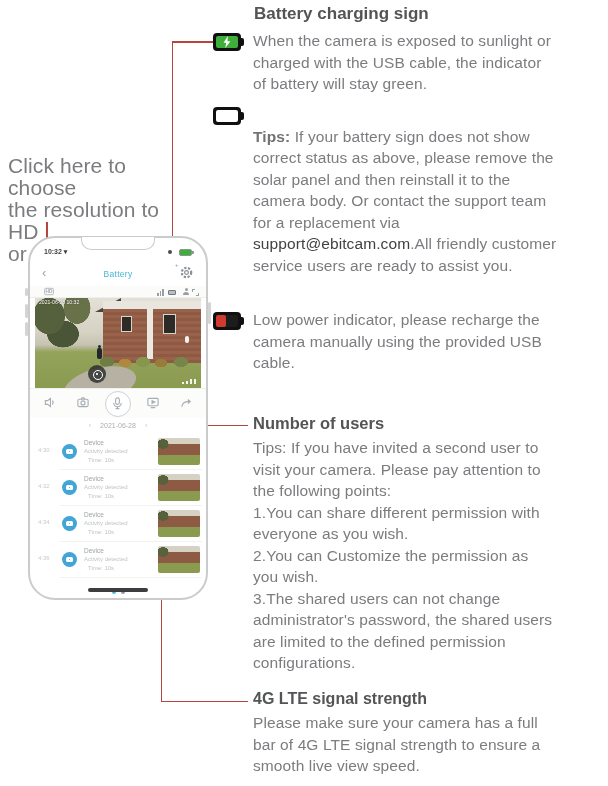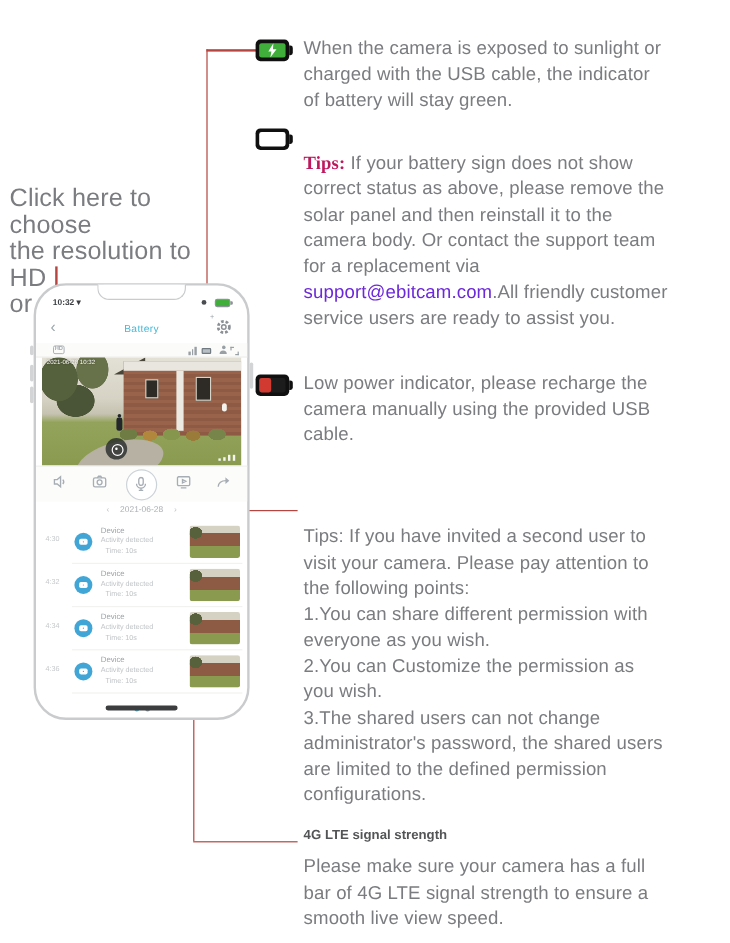--- a/index.html
+++ b/index.html
@@ -5,22 +5,22 @@
   * { box-sizing: border-box; margin: 0; padding: 0; }
   html,body { background:#fff; }
   .canvas {
     position: relative; width: 608px; height: 786px; background: #fff;
     font-family: "Liberation Sans", sans-serif; overflow: hidden;
     color:#7b7c7f;
   }
   .pre { white-space: pre-line; }
   .body-txt { font-size: 15.5px; line-height: 21.5px; color:#7b7c7f; letter-spacing:.1px; }
   .h1 { font-size: 17px; font-weight: 700; color:#535456; }
-  .tips { color:#be185d; font-weight:700;font-family:Liberation Serif, serif; }
-  .email { color:#6d28d9; }
+  .tips { color:#737373; font-weight:700; }
+  .email { color:#404040; }
 
   
   .rline { position:absolute; background:#b5453e; }
 
   
   .batt { position:absolute; width:28px; height:18px; background:#101010; border-radius:4px; }
   .batt::after { content:""; position:absolute; right:-3px; top:5px; width:3px; height:8px; background:#101010; border-radius:0 2px 2px 0; }
   .batt .fill { position:absolute; left:3px; top:3px; right:3px; bottom:3px; border-radius:2px; }
   .batt-green .fill { background:#3fae3a; }
   .batt-white .fill { background:#ffffff; }
@@ -135,20 +135,21 @@
 or SD.</div>
 
   <div class="rline" style="left:46px;top:222px;width:1.5px;height:64px;"></div>
   <div class="rline" style="left:171.5px;top:41px;width:42px;height:1.5px;"></div>
   <div class="rline" style="left:171.5px;top:41px;width:1.5px;height:247px;"></div>
   <div class="rline" style="left:185.5px;top:296px;width:1.5px;height:129px;"></div>
   <div class="rline" style="left:185.5px;top:424.5px;width:62.5px;height:1.5px;"></div>
   <div class="rline" style="left:160.5px;top:296px;width:1.5px;height:405px;"></div>
   <div class="rline" style="left:160.5px;top:700.5px;width:87.5px;height:1.5px;"></div>
 
+  <div class="h1" style="position:absolute;left:254px;top:4px;">Battery charging sign</div>
 
   <div class="batt batt-green" style="left:213px;top:33px;">
     <span class="fill"></span>
     <svg class="bolt" width="10" height="12" viewBox="0 0 10 14">
       <polygon points="6,0 1,8 4,8 3,14 9,6 5.5,6" fill="#ffffff"></polygon>
     </svg>
   </div>
   <div class="body-txt pre" style="position:absolute;left:253px;top:30px;width:360px;">When the camera is exposed to sunlight or
 charged with the USB cable, the indicator
 of battery will stay green.</div>
@@ -167,33 +168,34 @@
   </div>
 
   <div class="batt batt-red" style="left:213px;top:312px;">
     <span class="fill"></span>
     <span class="fill-part"></span>
   </div>
   <div class="body-txt pre" style="position:absolute;left:253px;top:309px;width:360px;">Low power indicator, please recharge the
 camera manually using the provided USB
 cable.</div>
 
+  <div class="h1" style="position:absolute;left:253px;top:414px;font-size:16.5px;">Number of users</div>
   <div class="body-txt pre" style="position:absolute;left:253px;top:437px;width:360px;">Tips: If you have invited a second user to
 visit your camera. Please pay attention to
 the following points:
 1.You can share different permission with
 everyone as you wish.
 2.You can Customize the permission as
 you wish.
 3.The shared users can not change
 administrator's password, the shared users
 are limited to the defined permission
 configurations.</div>
 
-  <div class="h1" style="position:absolute;left:253px;top:690px;font-size:11px;">4G LTE signal strength</div>
+  <div class="h1" style="position:absolute;left:253px;top:690px;font-size:16px;">4G LTE signal strength</div>
   <div class="body-txt pre" style="position:absolute;left:253px;top:712px;width:360px;">Please make sure your camera has a full
 bar of 4G LTE signal strength to ensure a
 smooth live view speed.</div>
 
   <div class="phone">
     <div class="side-btn" style="left:-5px;top:50px;height:8px;"></div>
     <div class="side-btn" style="left:-5px;top:66px;height:14px;"></div>
     <div class="side-btn" style="left:-5px;top:84px;height:14px;"></div>
     <div class="side-btn" style="right:-5px;top:64px;height:22px;"></div>
     <div class="notch"></div>

